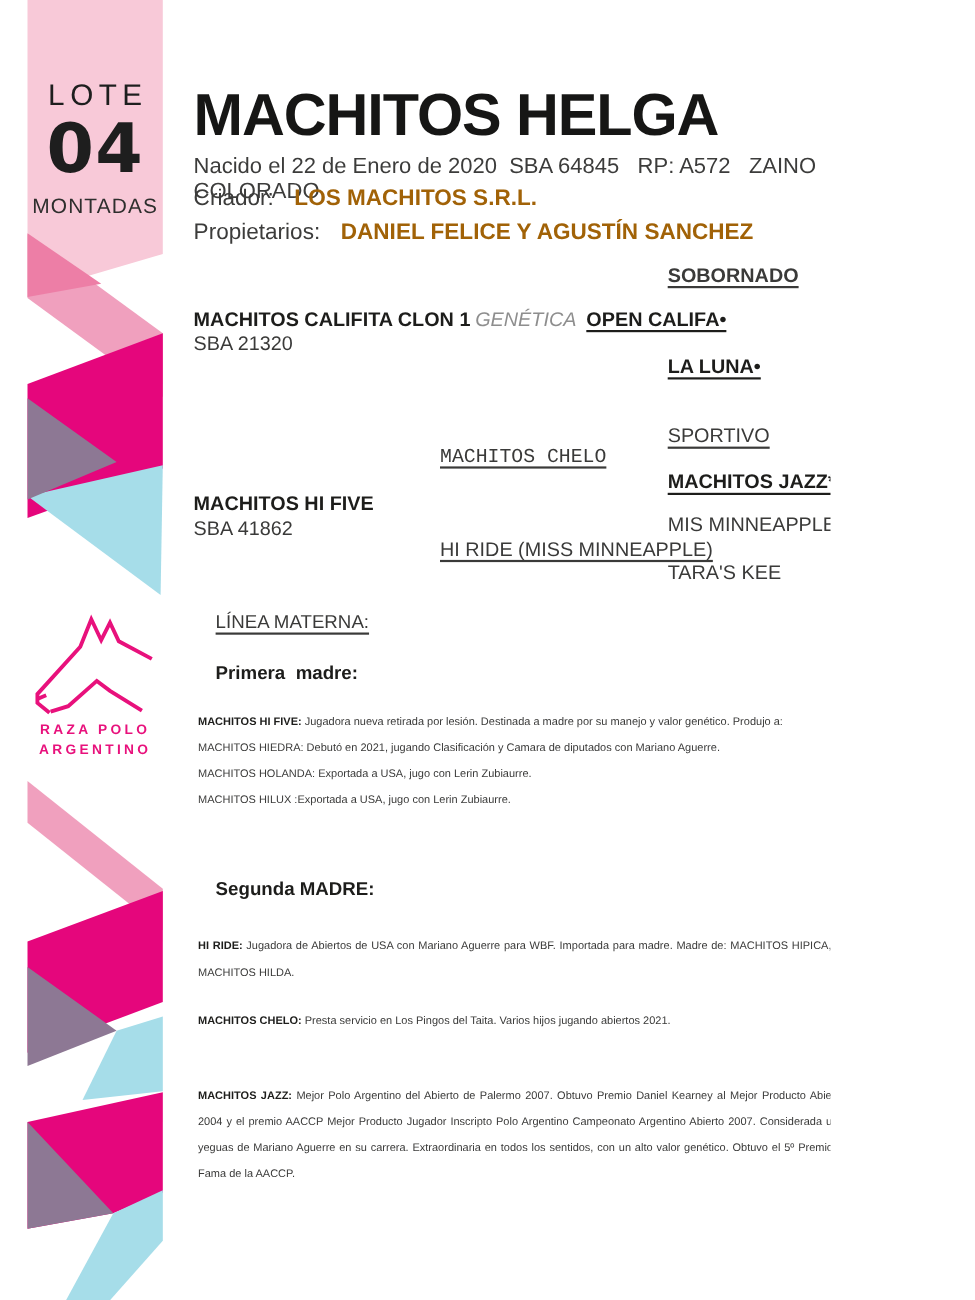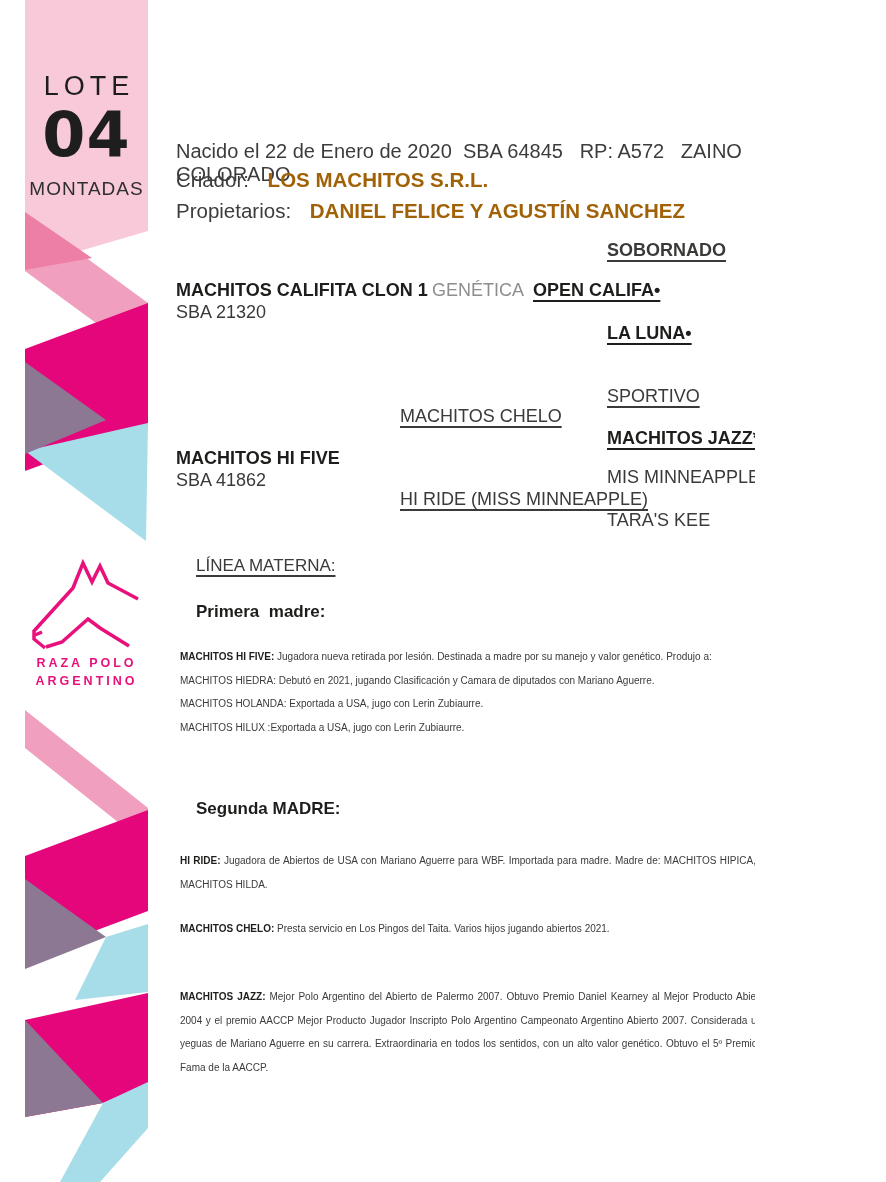--- a/index.html
+++ b/index.html
@@ -16,21 +16,21 @@
   
   .hdr{position:absolute;left:176px;white-space:pre-wrap;}
   .title{top:78px;font-size:54px;font-weight:bold;letter-spacing:-1px;line-height:1;color:#161615;}
   .details{top:140px;font-size:20px;color:#3c3c3b;}
   .hline{font-size:20.5px;color:#3c3c3b;}
   .hline b{color:#a16207;padding-left:13px;}
   
   .ped{position:absolute;font-size:18px;white-space:nowrap;color:#3a3a39;}
   .ped.b{font-weight:bold;color:#1d1d1b;}
   .u{text-decoration:underline;text-decoration-thickness:1.5px;text-underline-offset:4px;}
-  .gray{color:#8e8e8e;}
+  .gray{color:#8e8e8e;font-style:italic;}
   .ped .after-gap{margin-left:9px;}
   
   .logo-text{position:absolute;left:25px;width:123px;text-align:center;font-size:12.5px;
              font-weight:bold;letter-spacing:3px;color:#e8117c;white-space:nowrap;}
   
   .mat{position:absolute;left:176px;width:658px;color:#3a3a39;margin-left:20px;}
   .mat-heading{font-size:17px;text-decoration:underline;text-decoration-thickness:1.5px;
                text-underline-offset:4px;white-space:pre-wrap;}
   .sub{font-size:17px;font-weight:bold;color:#1d1d1b;white-space:pre-wrap;}
   .para{font-size:10px;line-height:23.5px;text-align:justify;white-space:pre-line;margin:4px;}
@@ -56,32 +56,33 @@
     <polygon points="25,1020 103,1103 25,1117" fill="#8d7894"></polygon>
     <polygon points="103,1103 148,1082 148,1128 100,1182 60,1182" fill="#a6dde9"></polygon>
   </svg>
 
   <div class="lot">
     <div class="lot-label">LOTE</div>
     <div class="lot-number">04</div>
     <div class="lot-category">MONTADAS</div>
   </div>
 
+  <h1 class="hdr title" style="margin: 0px; position: absolute; top: 78px;">MACHITOS HELGA</h1>
   <div class="hdr details" style="position: absolute; top: 140px;">Nacido el 22 de Enero de 2020  SBA 64845   RP: A572   ZAINO COLORADO</div>
   <div class="hdr hline" style="top: 168px; position: absolute;"><span>Criador: </span><b>LOS MACHITOS S.R.L.</b></div>
   <div class="hdr hline" style="top: 199px; position: absolute;"><span>Propietarios: </span><b>DANIEL FELICE Y AGUSTÍN SANCHEZ</b></div>
 
   <div class="ped u" style="left:607px;top:240px;font-weight:bold;">SOBORNADO</div>
   <div class="ped b" style="left:176px;top:280px;">MACHITOS CALIFITA CLON 1</div>
   <div class="ped" style="left:432px;top:280px;"><span class="gray">GENÉTICA</span><span class="b u after-gap" style="font-weight:bold;color:#1d1d1b;">OPEN CALIFA•</span></div>
   <div class="ped" style="left:176px;top:302px;">SBA 21320</div>
   <div class="ped b u" style="left:607px;top:323px;">LA LUNA•</div>
 
   <div class="ped u" style="left:607px;top:386px;">SPORTIVO</div>
-  <div class="ped u" style="left:400px;top:406px;">MACHITOS CHELO</div>
+  <div class="ped u" style="left:400px;top:406px;font-family:Liberation Mono, monospace;">MACHITOS CHELO</div>
   <div class="ped b u" style="left:607px;top:428px;">MACHITOS JAZZ*</div>
   <div class="ped b" style="left:176px;top:448px;">MACHITOS HI FIVE</div>
   <div class="ped" style="left:176px;top:470px;">SBA 41862</div>
   <div class="ped" style="left:607px;top:467px;">MIS MINNEAPPLE</div>
   <div class="ped u" style="left:400px;top:489px;">HI RIDE (MISS MINNEAPPLE)</div>
   <div class="ped" style="left:607px;top:510px;">TARA'S KEE</div>
 
   <svg style="position:absolute;left:25px;top:556px;" width="125" height="100" viewBox="0 0 125 100">
     <g fill="none" stroke-width="3.5" stroke-linejoin="miter" stroke-linecap="butt" stroke="#e8117c">
       <path d="M20,92 L9,83 L9,75 L48,32 L58,7 L67,26 L75,10 L83,27 L113,43"></path>

